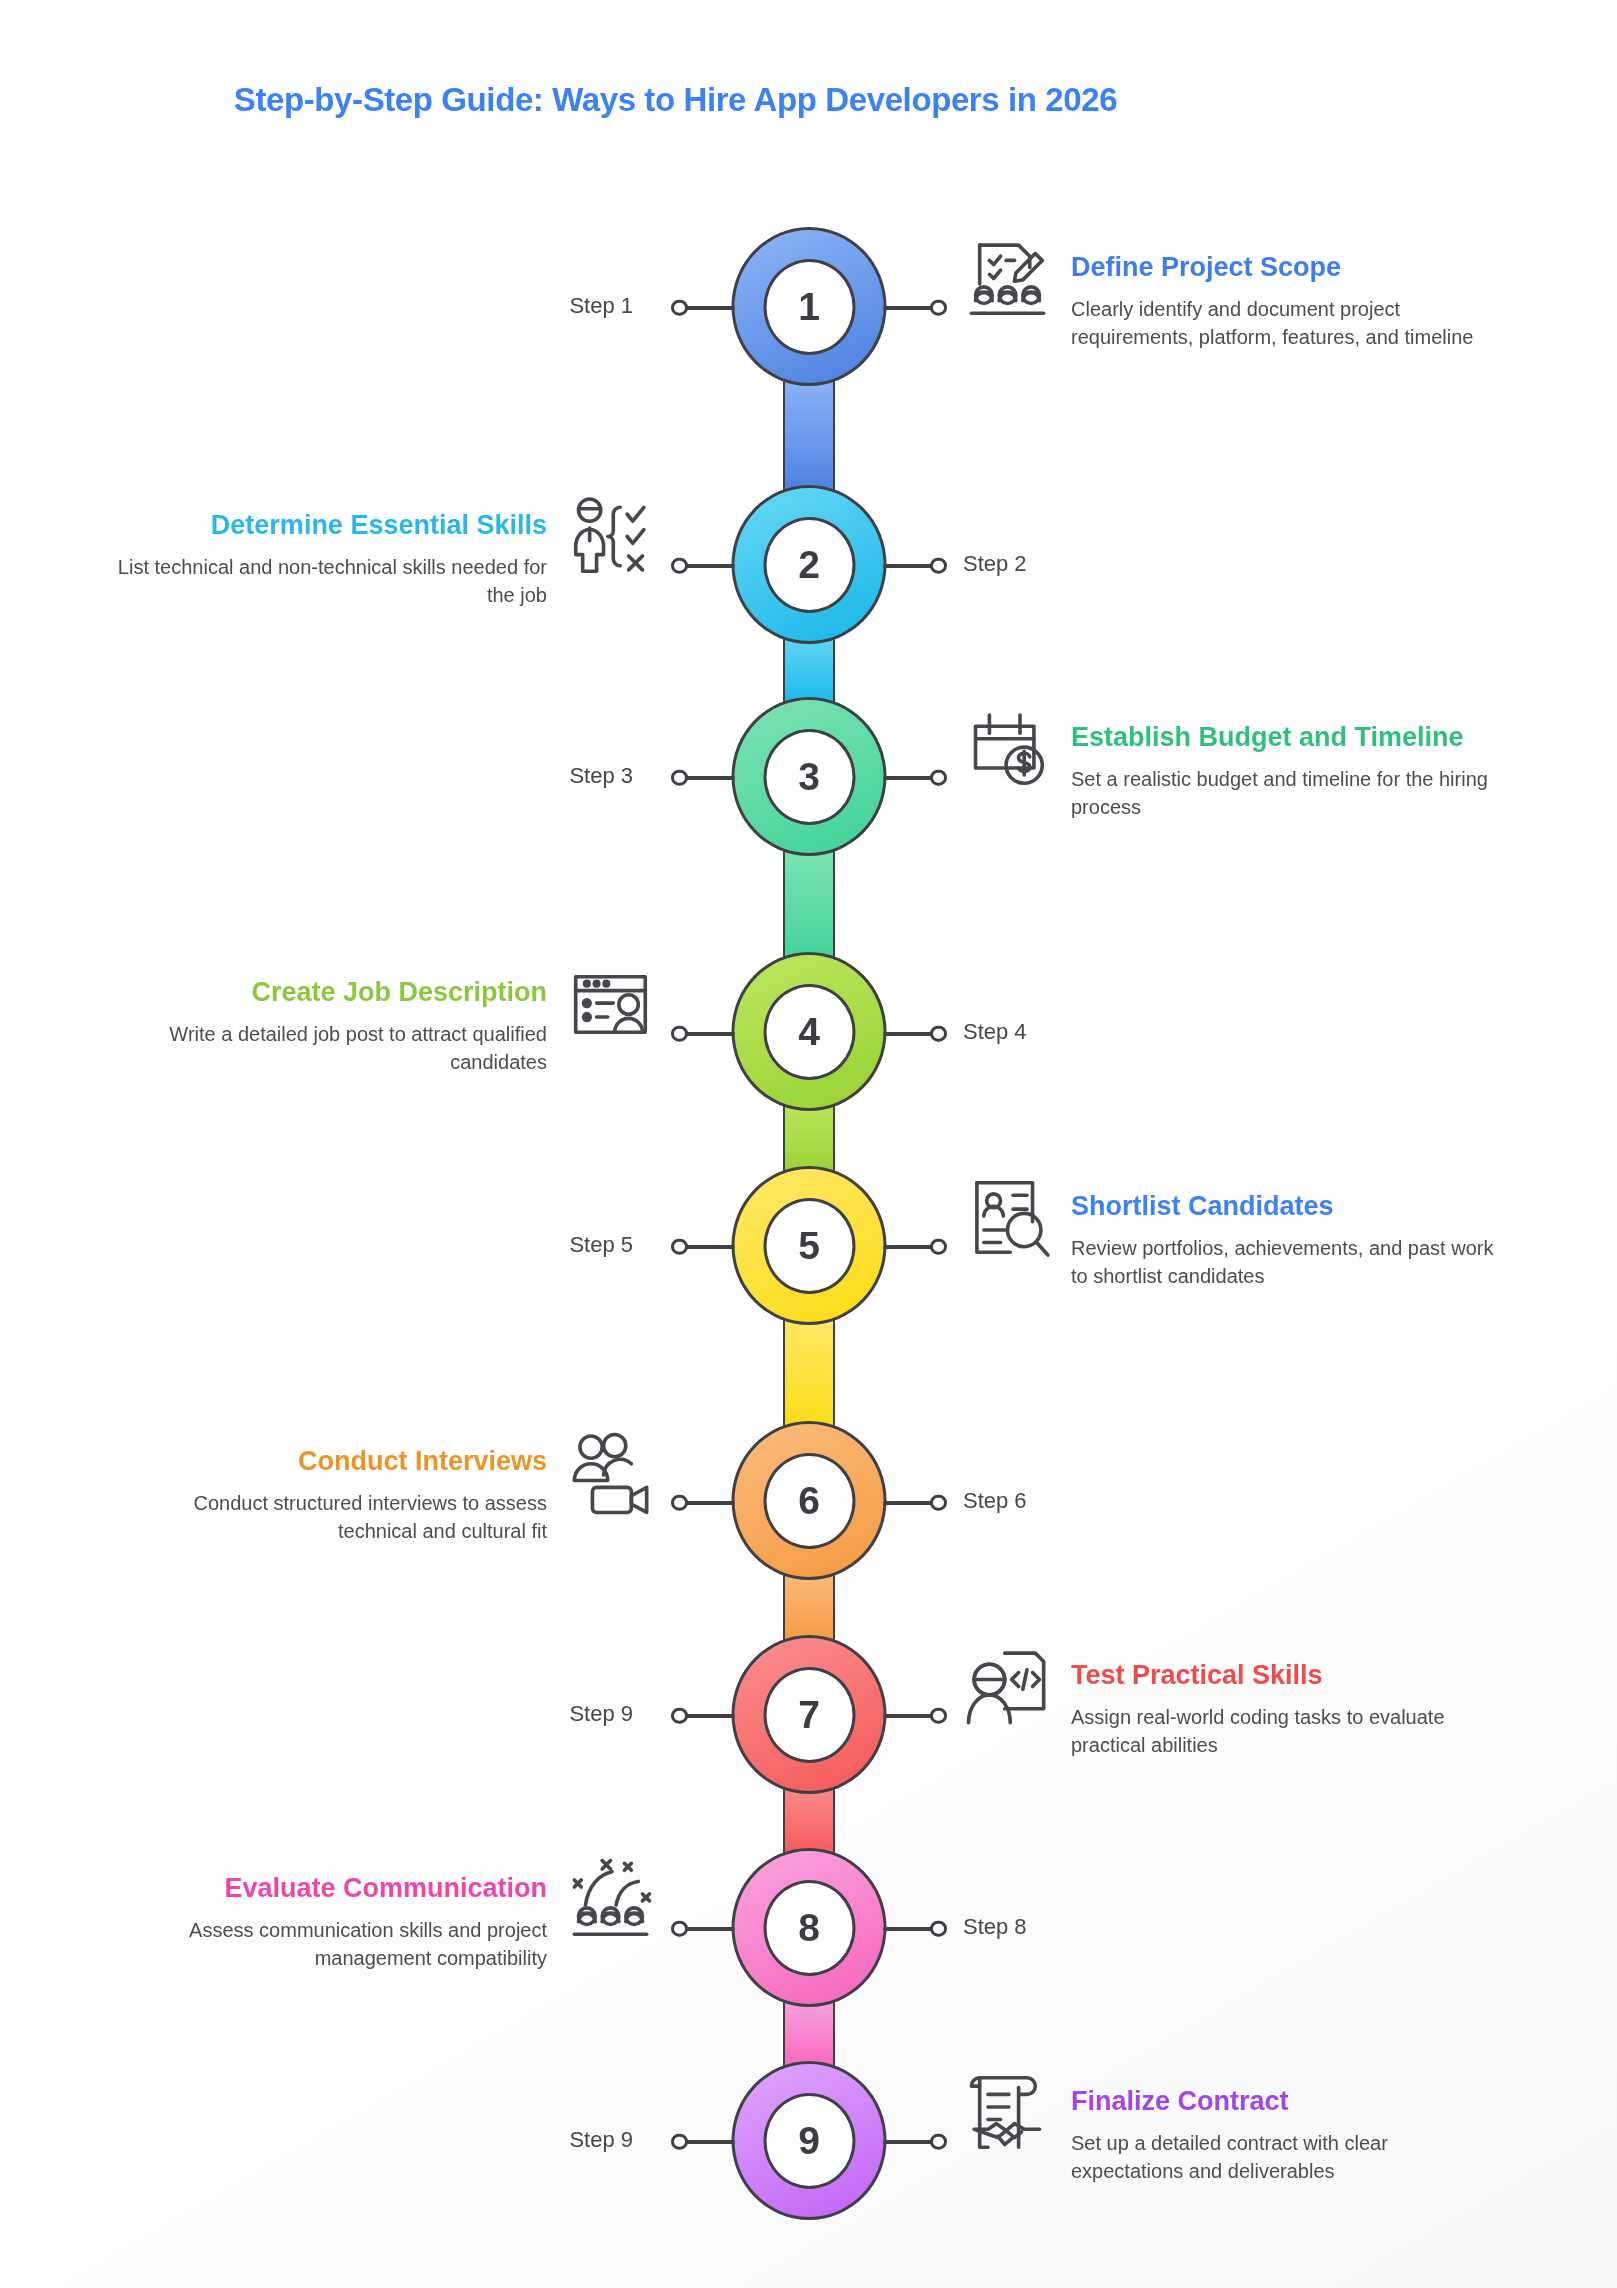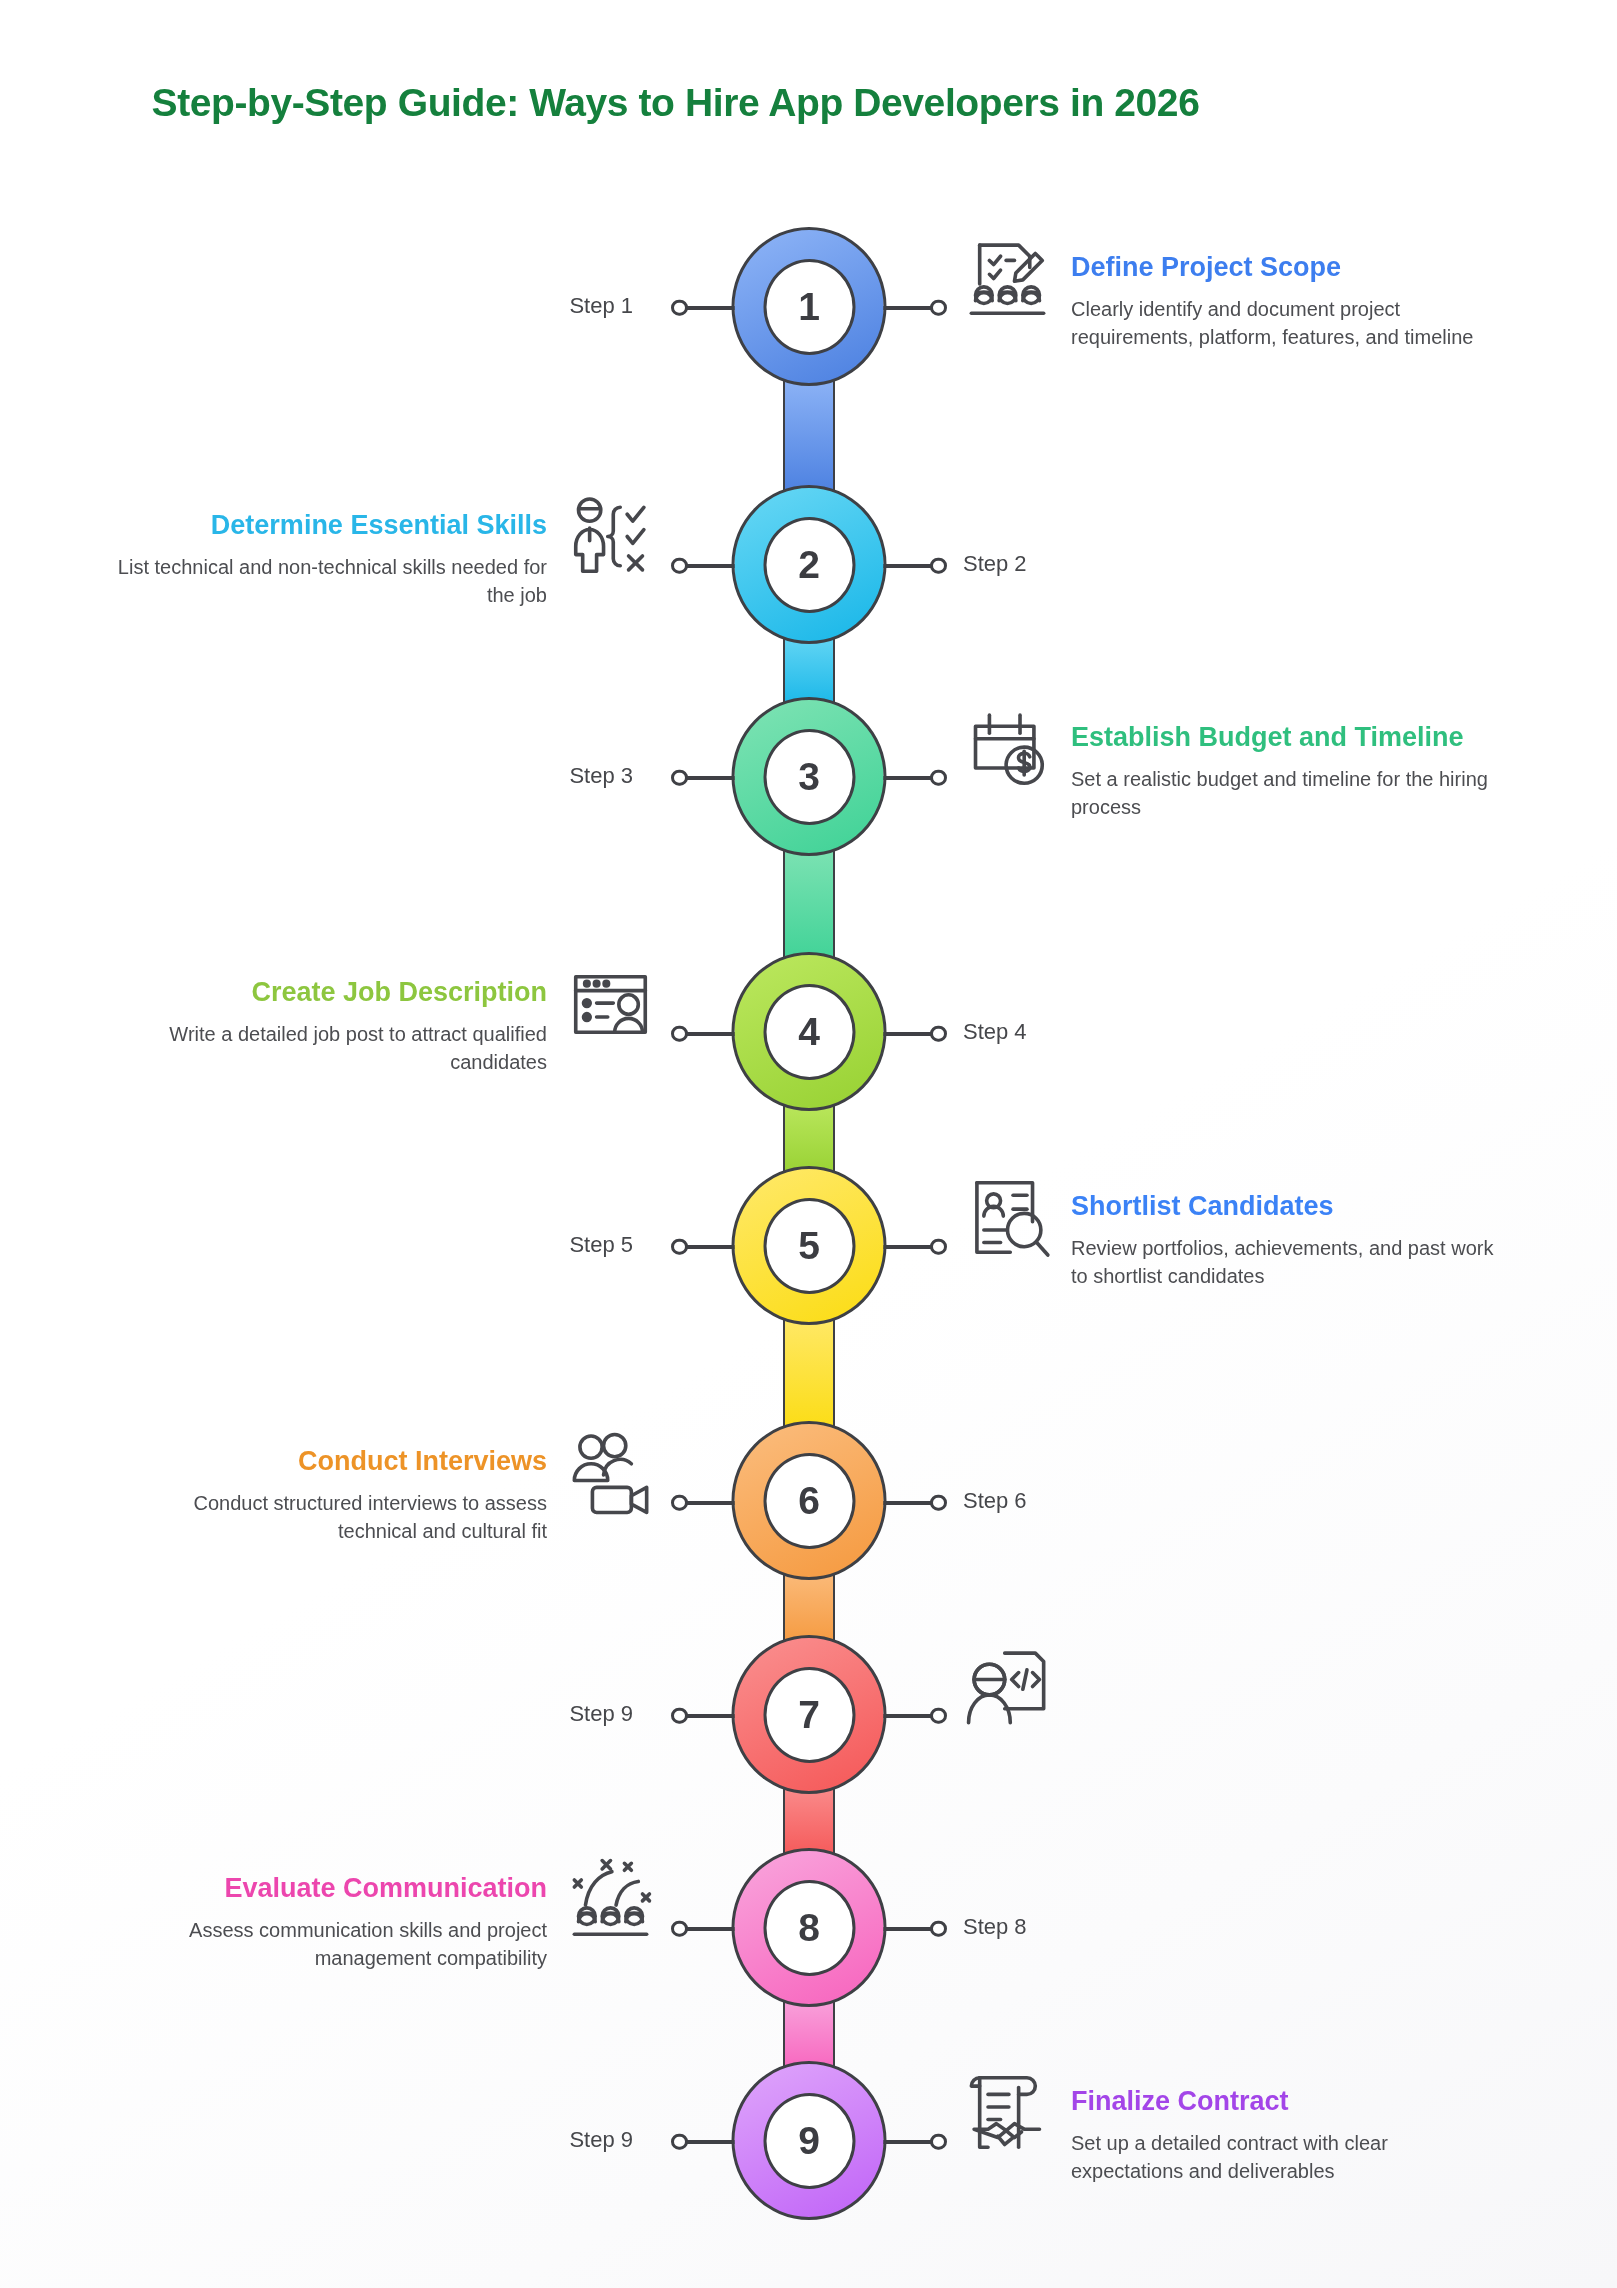--- a/index.html
+++ b/index.html
@@ -6,21 +6,21 @@
   body{
     width:1618px;height:2289px;
     background:linear-gradient(150deg,#ffffff 0%,#ffffff 55%,#fbfbfc 80%,#f7f7f9 100%);
     font-family:"Liberation Sans",sans-serif;
     color:#3f4044;
     overflow:hidden;
     position:relative;
   }
   #page-title{
     position:absolute;top:81px;left:0;width:1351px;text-align:center;
-    font-size:39px;font-weight:bold;color:#15803d;letter-spacing:-0.4px;
+    font-size:33px;font-weight:bold;color:#3b82f6;letter-spacing:-0.4px;
   }
 
   
   #timeline{position:absolute;left:0;top:0;width:1618px;height:2289px;}
 
   .node-wrap{position:absolute;left:809px;}
 
   
   .bar{
     position:absolute;left:809px;width:52px;
@@ -288,20 +288,24 @@
         <path d="M30 8 H52 L58 14 V48 H30"></path>
         <circle cx="19" cy="27" r="11"></circle>
         <path d="M8 27 H30"></path>
         <path d="M19 16 a11 11 0 0 1 0 22 a11 11 0 0 1 0 -22"></path>
         <path d="M4 58 a15 20 0 0 1 30 0"></path>
         <path d="M40 22 l-5 5 l5 5"></path>
         <path d="M50 22 l5 5 l-5 5"></path>
         <path d="M46 20 l-3 14"></path>
       </svg>
     </div>
+    <div class="content right" style="top:1659px;">
+      <h3 style="color:#ef4b4b;">Test Practical Skills</h3>
+      <p>Assign real-world coding tasks to evaluate practical abilities</p>
+    </div>
     <div class="bar" style="top:1994px;height:80px;background:linear-gradient(180deg,#f9a6dd 0%,#f763bd 100%);"></div>
     <div class="node-wrap" style="top:1848px;width:0;">
       <div class="ring" style="background:linear-gradient(155deg,#f9a6dd 0%,#f763bd 100%);">
         <div class="ring-inner">8</div>
       </div>
     </div>
     <div class="arm right" style="top:1927px;">
       <span class="dot"></span>
     </div>
     <div class="arm left" style="top:1927px;">

